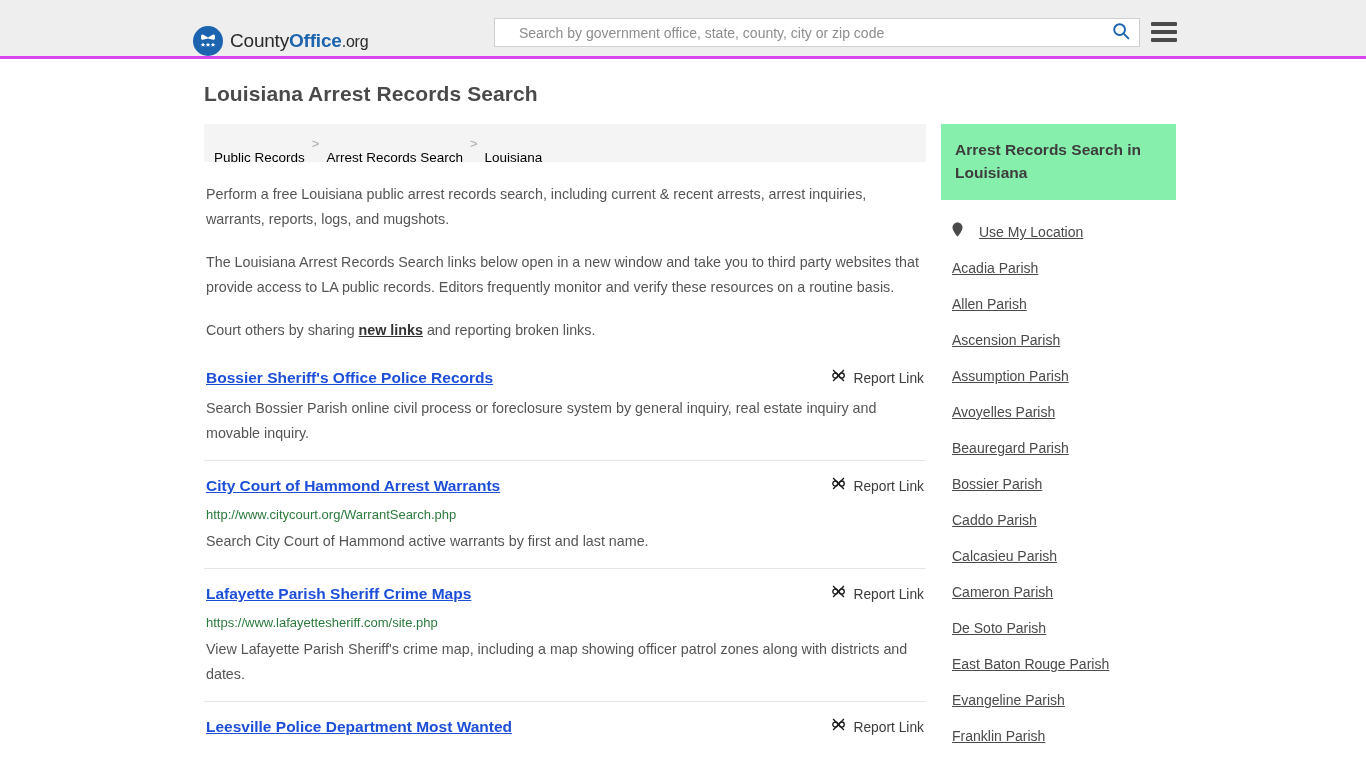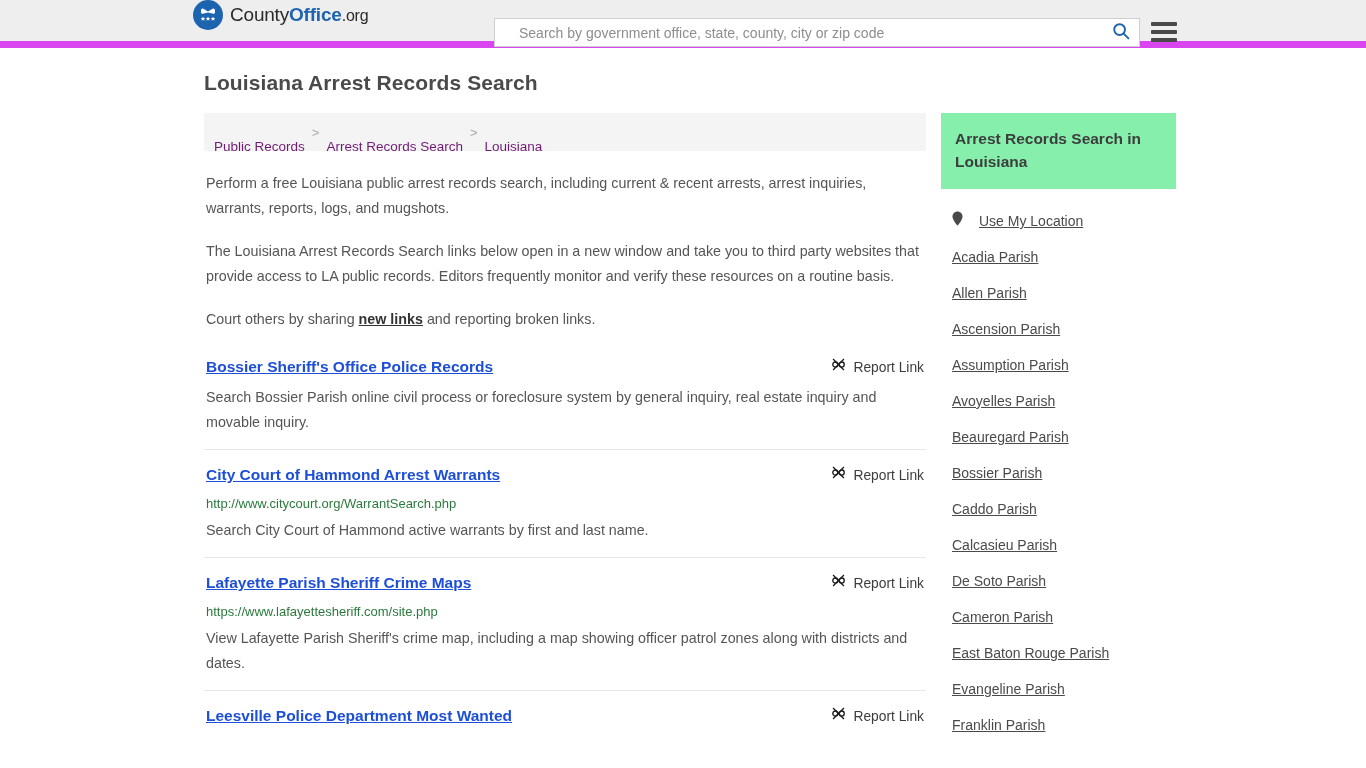--- a/index.html
+++ b/index.html
@@ -7,25 +7,25 @@
     width: 1366px;
     height: 768px;
     overflow: hidden;
     background: #ffffff;
     font-family: "Liberation Sans", sans-serif;
     -webkit-font-smoothing: antialiased;
   }
 
   
   .site-header {
-    height: 48px;
+    height: 59px;
     background: #eeeeee;
-    border-bottom: 7px solid #d946ef;
-    display: flex;
-    align-items: flex-start;
+    border-bottom: 3px solid #d946ef;
+    display: flex;
+    align-items: flex-end;
     position: relative;
   }
   .logo {
     display: flex;
     align-items: center;
     margin-left: 193px;
     text-decoration: none;
     cursor: pointer;
   }
   .logo-mark {
@@ -122,21 +122,21 @@
   
   .breadcrumb {
     background: #f4f4f4;
     height: 38px;
     display: flex;
     align-items: center;
     padding: 0 10px;
     font-size: 13.5px;
   }
   .crumb {
-    color: #701a75;
+    color: #000000;
     text-decoration: none;
     cursor: pointer;
     white-space: nowrap;
     margin-top: 28px;
   }
   .crumb-sep {
     color: #a9a9a9;
     margin: 0 7px;
     font-size: 13px;
   }
@@ -403,24 +403,24 @@
         <div class="side-item">
             <a>Bossier Parish</a>
           </div>
         <div class="side-item">
             <a>Caddo Parish</a>
           </div>
         <div class="side-item">
             <a>Calcasieu Parish</a>
           </div>
         <div class="side-item">
+            <a>Cameron Parish</a>
+          </div>
+        <div class="side-item">
             <a>De Soto Parish</a>
-          </div>
-        <div class="side-item">
-            <a>Cameron Parish</a>
           </div>
         <div class="side-item">
             <a>East Baton Rouge Parish</a>
           </div>
         <div class="side-item">
             <a>Evangeline Parish</a>
           </div>
         <div class="side-item">
             <a>Franklin Parish</a>
           </div>

